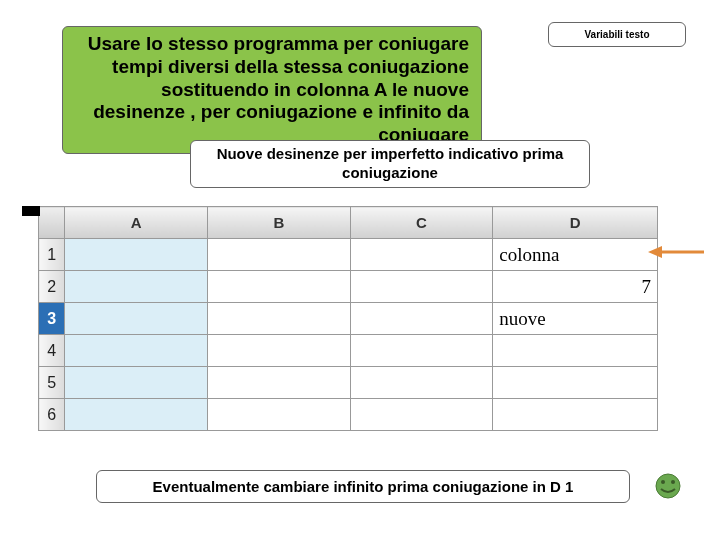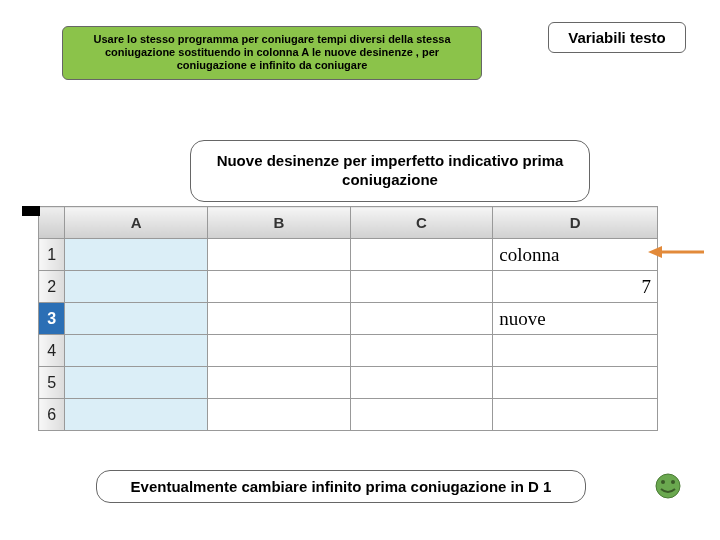--- a/index.html
+++ b/index.html
@@ -13,49 +13,49 @@
   }
   .green-box {
     position: absolute;
     top: 26px;
     left: 62px;
     width: 420px;
     background: #8bc34a;
     border: 1px solid #666;
     border-radius: 6px;
     padding: 6px 12px;
-    text-align: center;
-    font-weight: bold;
-    font-size: 11px;
+    text-align: right;
+    font-weight: bold;
+    font-size: 19px;
     line-height: 1.2;
     color: #000;
   }
   .top-right-box {
     position: absolute;
     top: 22px;
     right: 34px;
     width: 138px;
     background: #fff;
     border: 1px solid #666;
     border-radius: 6px;
     padding: 6px 8px;
     text-align: center;
     font-weight: bold;
-    font-size: 15px;
+    font-size: 10px;
     color: #000;
   }
   .subtitle-box {
     position: absolute;
     top: 140px;
     left: 190px;
     width: 400px;
     background: #fff;
     border: 1px solid #666;
-    border-radius: 14px;
-    padding: 11px 8px;
+    border-radius: 6px;
+    padding: 4px 8px;
     text-align: center;
     font-weight: bold;
     font-size: 15px;
     line-height: 1.25;
     color: #000;
   }
   .sheet-wrap {
     position: absolute;
     top: 206px;
     left: 22px;
@@ -125,24 +125,24 @@
   .col-D { width: 150px; }
   .arrow {
     position: absolute;
     top: 244px;
     left: 648px;
   }
   .bottom-box {
     position: absolute;
     top: 470px;
     left: 96px;
-    width: 490px;
-    background: #fff;
-    border: 1px solid #666;
-    border-radius: 14px;
+    width: 534px;
+    background: #fff;
+    border: 1px solid #666;
+    border-radius: 6px;
     padding: 7px 26px;
     text-align: center;
     font-weight: bold;
     font-size: 15px;
     color: #000;
   }
   .smiley {
     position: absolute;
     top: 472px;
     right: 38px;

